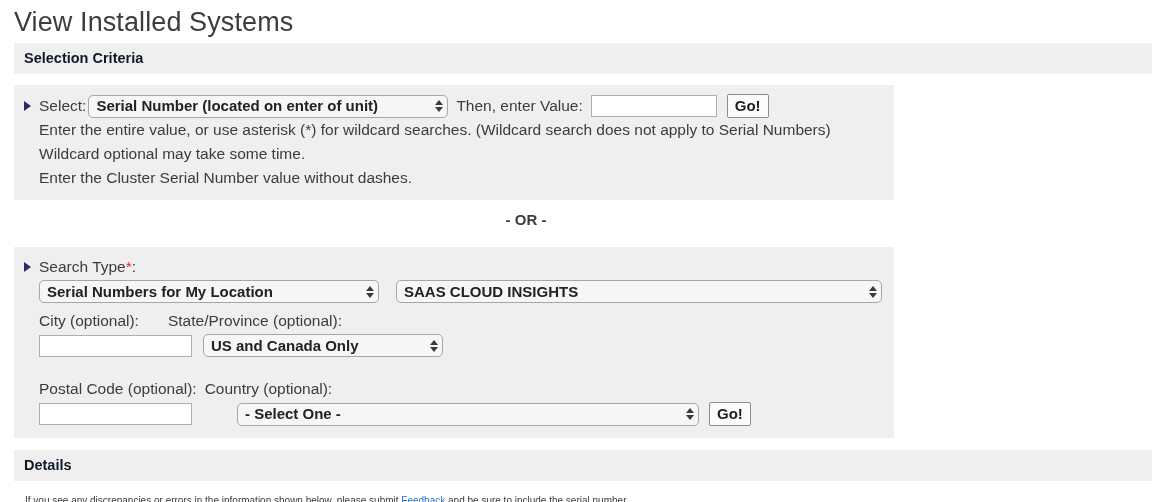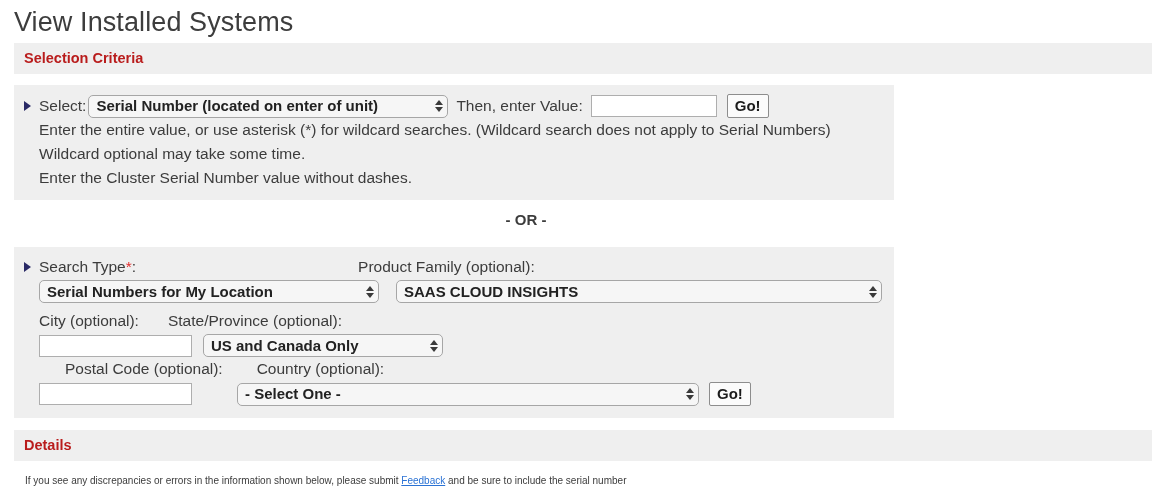--- a/index.html
+++ b/index.html
@@ -25,21 +25,21 @@
     letter-spacing: 0.1px;
     line-height: 34px;
   }
 
   .section-header {
     background: #efefef;
     margin: 4px 0 0 14px;
     padding: 7px 0 7px 10px;
     font-size: 14.5px;
     font-weight: bold;
-    color: #b91c1c;
+    color: #0f172a;
     line-height: 17px;
   }
   .section-header.full { margin-right: 0; }
 
   .panel {
     background: #efefef;
     margin: 11px 0 0 14px;
     width: 880px;
     box-sizing: border-box;
     padding: 9px 10px 10px 10px;
@@ -198,21 +198,20 @@
 
 </div>
 
 <div class="or-divider">- OR -</div>
 
 <div class="panel second">
 
   <div class="row">
     <span class="bullet"></span>
     <span class="lbl"><span>Search Type</span><span class="req">*</span><span>:</span></span>
-    <span class="lbl" style="margin-left:222px;">Product Family (optional):</span>
   </div>
 
   <div class="row mt-sel">
     <span class="bullet-pad"></span>
     <span class="sel" style="width:340px;">
       <span class="sel-text">Serial Numbers for My Location</span>
       <span class="arrows">
         <span class="arrow-up"></span>
           <span class="arrow-dn"></span>
       </span>
@@ -237,21 +236,21 @@
     <input class="inp" style="width: 153px;" type="text" value="">
     <span class="sel" style="width:240px; margin-left:11px;">
       <span class="sel-text">US and Canada Only</span>
       <span class="arrows">
         <span class="arrow-up"></span>
           <span class="arrow-dn"></span>
       </span>
     </span>
   </div>
 
-  <div class="row" style="margin-top:1px;gap:26px;">
+  <div class="row" style="margin-top:21px;">
     <span class="bullet-pad"></span>
     <span class="lbl">Postal Code (optional):</span>
     <span class="lbl" style="margin-left:8px;">Country (optional):</span>
   </div>
 
   <div class="row mt-inp">
     <span class="bullet-pad"></span>
     <input class="inp" style="width: 153px;" type="text" value="">
     <span class="sel" style="width:462px; margin-left:45px;">
       <span class="sel-text">- Select One -</span>

